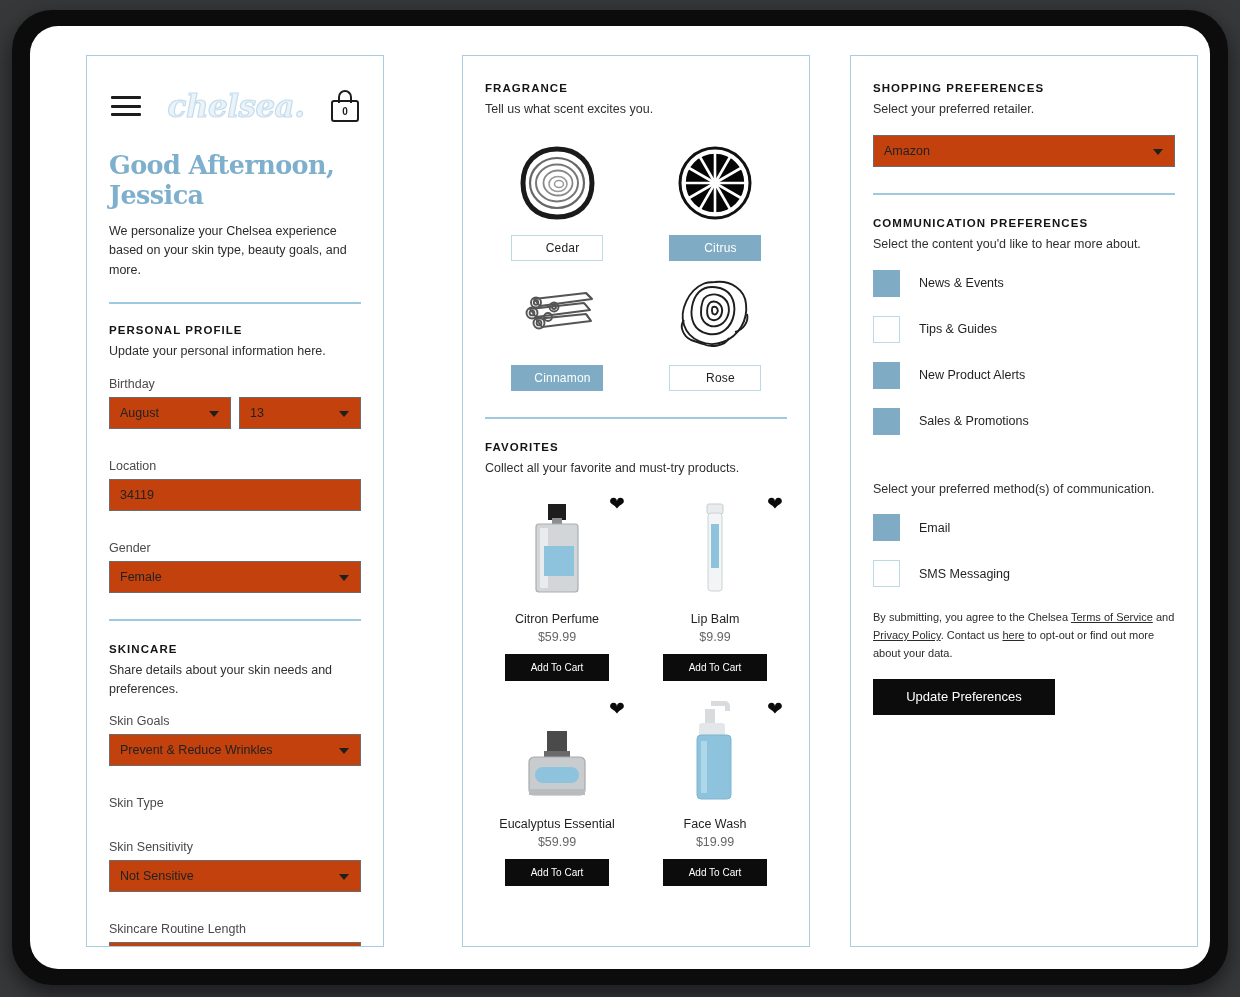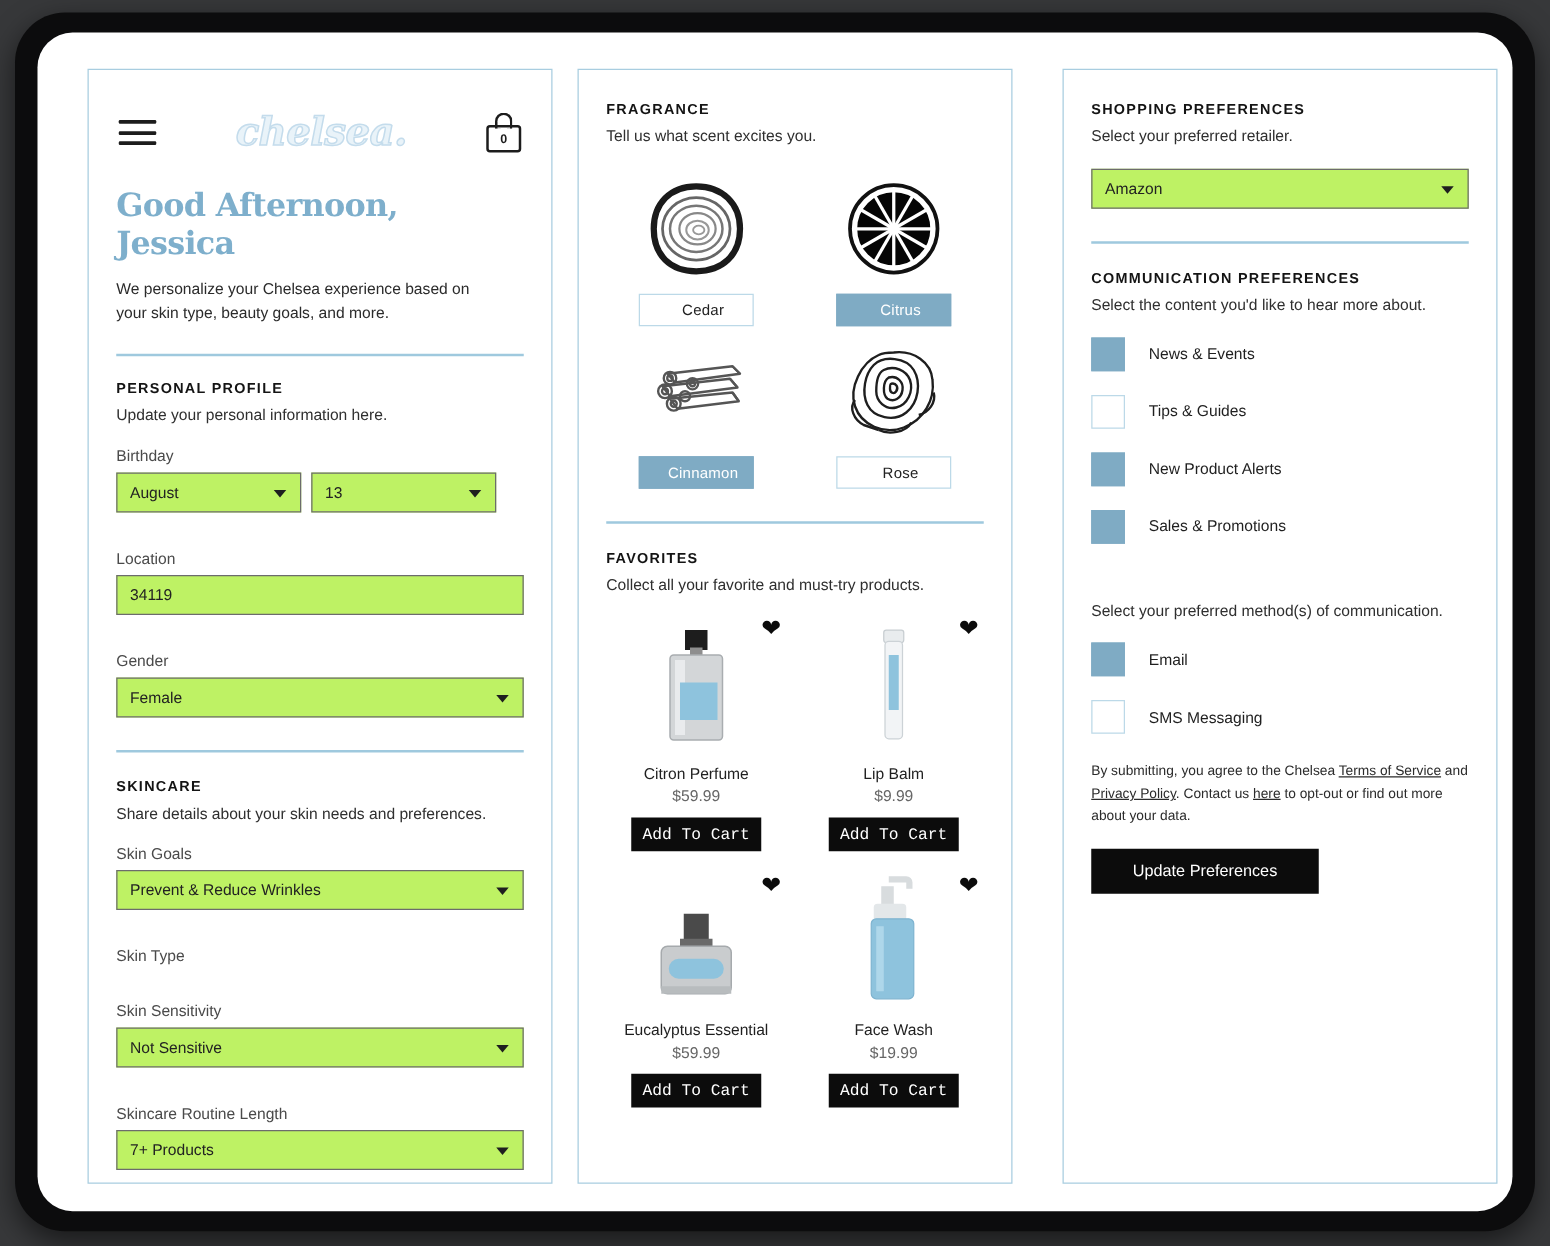--- a/index.html
+++ b/index.html
@@ -28,21 +28,21 @@
   }
   
   .panel {
     position: absolute;
     top: 29px;
     height: 892px;
     background: #ffffff;
     border: 1.5px solid #a8cde0;
     overflow: hidden;
   }
-  #panel-profile   { left: 40px;  width: 372px; }
+  #panel-profile   { left: 56px;  width: 298px; }
   #panel-fragrance { left: 432px; width: 348px; }
   #panel-prefs     { left: 820px; width: 348px; }
   .panel-inner { padding: 26px 22px 0 22px; }
 
   
   .app-header {
     display: flex; align-items: center; justify-content: space-between;
     margin-bottom: 26px; padding: 6px 2px 0 2px;
   }
   .hamburger { width: 30px; cursor: pointer; }
@@ -110,21 +110,21 @@
 
   
   .field-label {
     font-size: 12.5px; color: #4a4a4a; margin-bottom: 6px; margin-top: 30px;
   }
   .field-label.first { margin-top: 0; }
   .input-box, .select-box {
     position: relative;
     width: 100%; height: 32px;
     border: 1.3px solid #6c6c6c;
-    background: #bef264;
+    background: #c2410c;
     display: flex; align-items: center;
     padding: 0 10px;
     font-size: 12.5px; color: #222;
   }
   .select-box .caret {
     position: absolute; right: 11px; top: 50%;
     margin-top: -2px;
     width: 0; height: 0;
     border-left: 5.5px solid transparent;
     border-right: 5.5px solid transparent;
@@ -155,22 +155,22 @@
     gap: 18px 14px; margin-top: 12px;
   }
   .fav-cell { display: flex; flex-direction: column; align-items: center; position: relative; }
   .heart { position: absolute; right: 4px; top: 0; font-size: 19px; color: #0b0b0b; line-height: 1; cursor: pointer; }
   .prod-art { height: 108px; width: 100%; display: flex; align-items: flex-end; justify-content: center; padding-bottom: 2px; }
   .prod-name { font-size: 12.5px; color: #1f1f1f; margin-top: 10px; text-align: center; }
   .prod-price { font-size: 12.5px; color: #666; margin-top: 4px; }
   .cart-btn {
     width: 104px; height: 27px; background: #0c0c0c; color: #fff;
     display: flex; align-items: center; justify-content: center;
-    font-size: 13px; margin-top: 10px; cursor: pointer; border: none;
-    font-family: Liberation Mono, monospace;
+    font-size: 10px; margin-top: 10px; cursor: pointer; border: none;
+    font-family: Liberation Sans, sans-serif;
   }
 
   
   .check-row { display: flex; align-items: center; margin-bottom: 19px; cursor: pointer; }
   .check-box {
     width: 27px; height: 27px; border: 1.2px solid #bcd9e8; background: #fff;
     flex-shrink: 0;
   }
   .check-box.checked { background: #7fabc4; border-color: #7fabc4; }
   .check-label { font-size: 12.5px; color: #1f1f1f; margin-left: 19px; }

